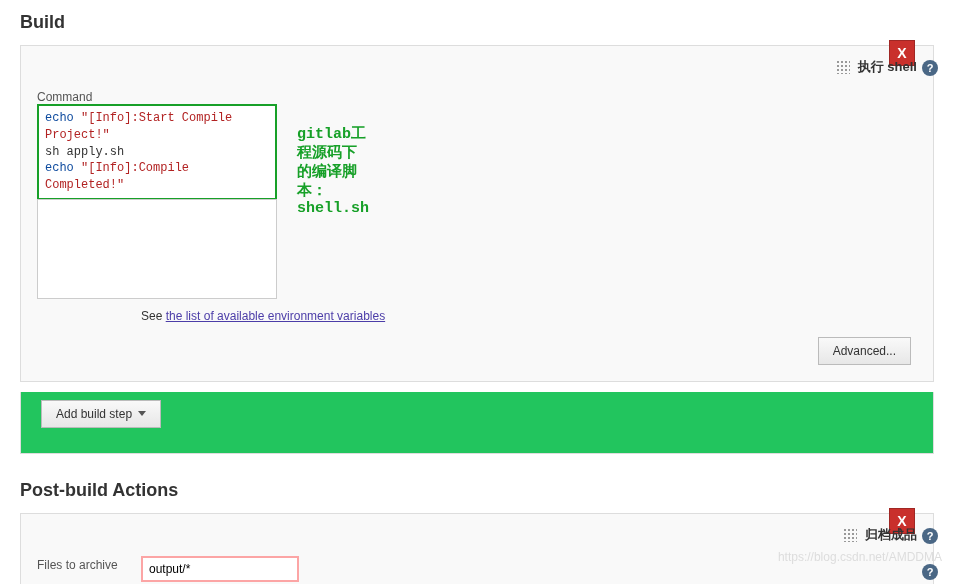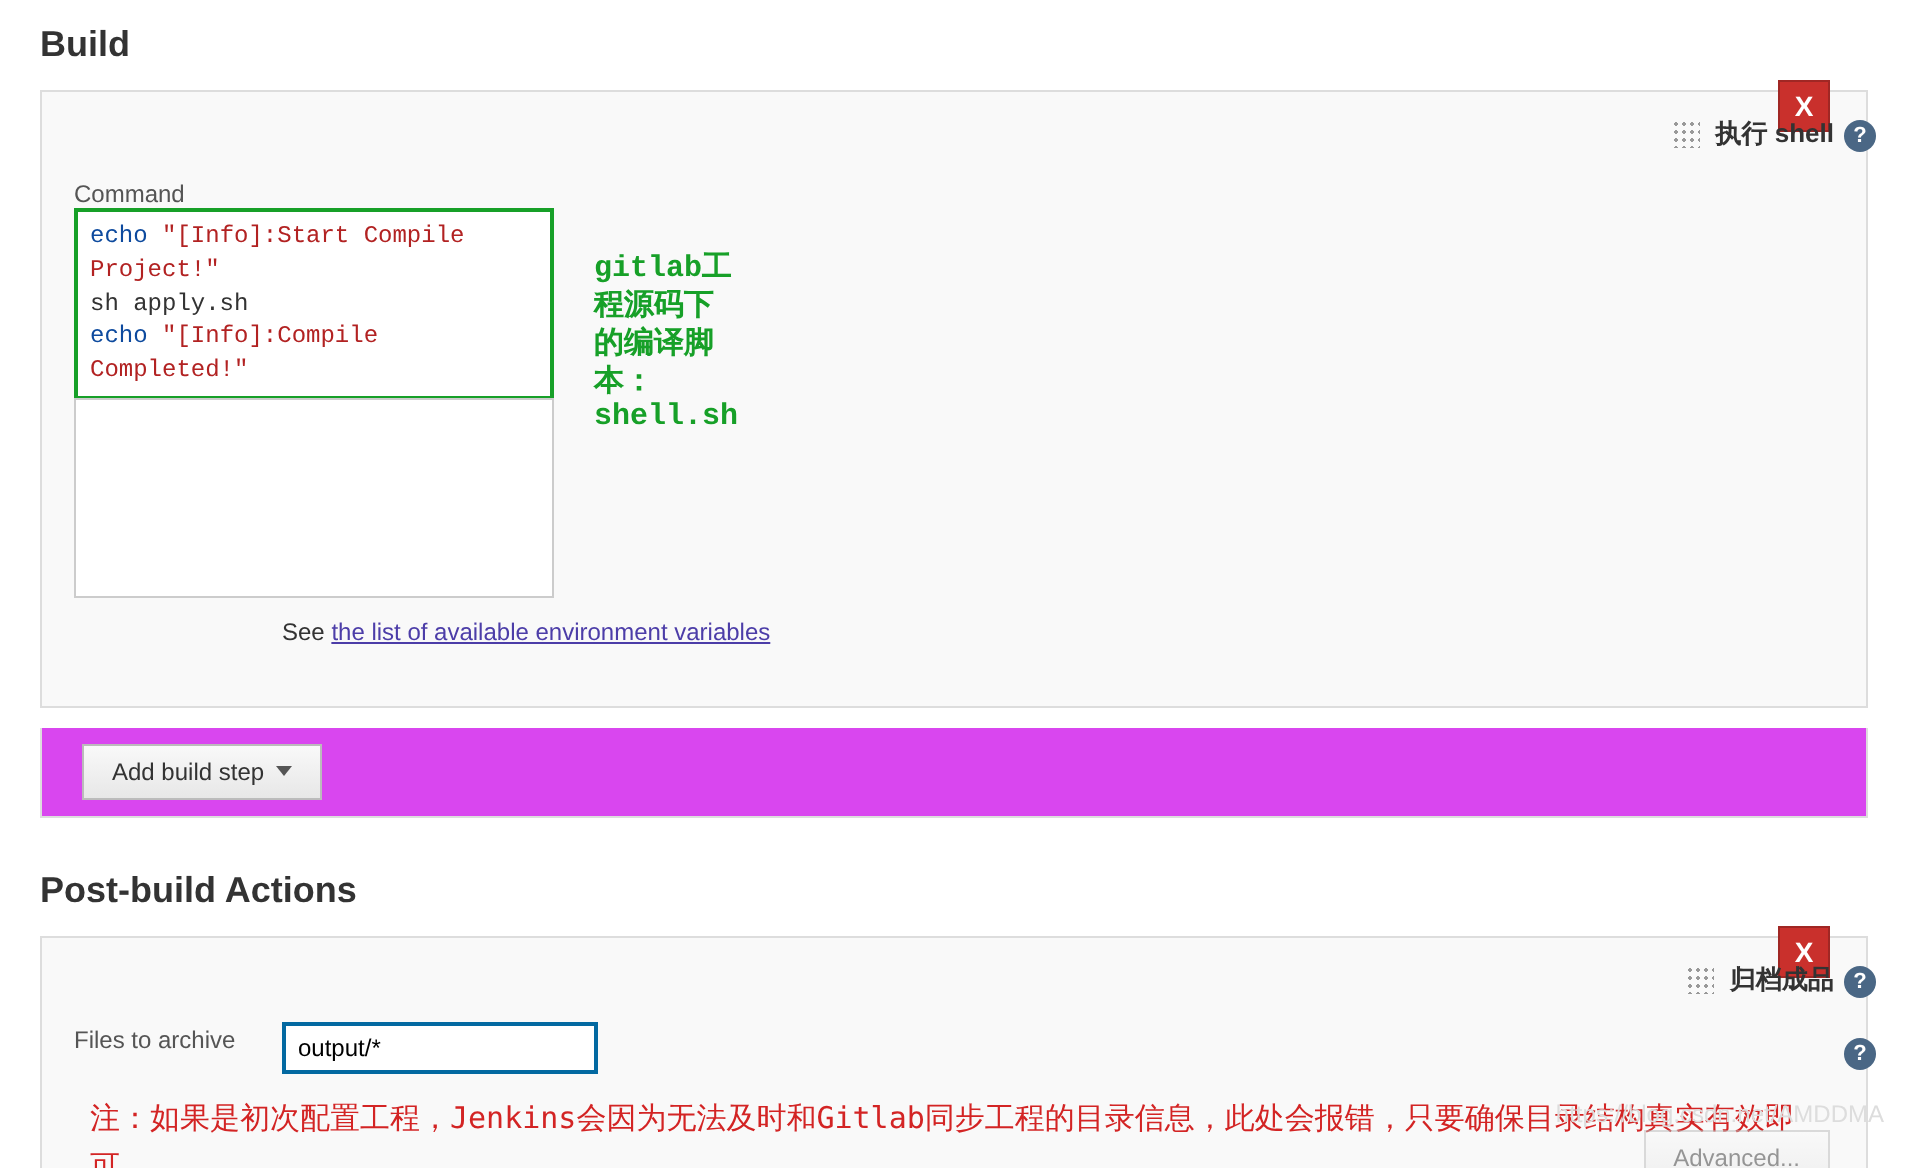--- a/index.html
+++ b/index.html
@@ -22,23 +22,23 @@
 .code-red { color: #b22222; }
 .code-line2 { color: #333; }
 .code-line3 { color: #0d4a9e; }
 .textarea-big { width: 100%; height: 100px; border: 1px solid #ccc; background: #fff; margin-top: -1px; }
 .annotation-green { color: #17a028; font-family: 'Courier New', monospace; font-size: 15px; font-weight: bold; position: absolute; left: 260px; top: 20px; }
 .see-text { color: #333; font-size: 12px; margin: 10px 0 14px 104px; }
 .see-link { color: #4c3da8; text-decoration: underline; cursor: pointer; }
 .btn { background: linear-gradient(#f9f9f9, #e7e7e7); border: 1px solid #bbb; padding: 6px 14px; font-size: 12px; color: #333; cursor: pointer; display: inline-flex; align-items: center; }
 .btn-right { float: right; margin-right: 6px; }
 .btn .caret { width: 0; height: 0; border-left: 4px solid transparent; border-right: 4px solid transparent; border-top: 5px solid #555; margin-left: 6px; }
-.dropdown-btn-row { padding: 8px 20px 8px 20px; background: #d946ef; border: 1px solid #ddd; border-top: none; margin: 0 20px 14px 20px; }
+.dropdown-btn-row { padding: 8px 20px 25px 20px; background: #22c55e; border: 1px solid #ddd; border-top: none; margin: 0 20px 14px 20px; }
 .input-text { border: 1px solid #ccc; background: #fff; padding: 4px 6px; font-size: 12px; width: 100%; height: 26px; }
-.input-highlight { border: 2px solid #0369a1; width: 158px; }
+.input-highlight { border: 2px solid #fca5a5; width: 158px; }
 .annotation-blue { color: #0d8ecf; font-size: 15px; font-weight: normal; margin-left: 12px; font-family: 'SimSun', monospace; }
 .annotation-red { color: #d32424; font-size: 15px; line-height: 1.6; margin: 10px 0 6px 8px; font-family: 'SimSun', monospace; }
 .advanced-hidden { position: absolute; right: 18px; bottom: 36px; opacity: 0.5; }
 .watermark { position: fixed; bottom: 20px; right: 12px; color: #ddd; font-size: 12px; }
 .clr { clear: both; }
 .files-row { display: flex; margin-bottom: 4px; position: relative; }
 .files-input-wrap { flex: 1; display: flex; align-items: center; position: relative; }
 .full-input { flex: 1; margin-left: -2px; }
 </style>
 </head>
@@ -66,20 +66,21 @@
         </div>
         <div class="annotation-green">gitlab工程源码下的编译脚本：shell.sh</div>
         <div class="textarea-big"></div>
       </div>
     </div>
 
     <div class="see-text">
       <span>See </span><span class="see-link">the list of available environment variables</span>
     </div>
 
+    <button class="btn btn-right">Advanced...</button>
     <div class="clr"></div>
   </div>
 </div>
 
 <div class="dropdown-btn-row">
   <button class="btn">
     <span>Add build step</span>
     <span class="caret"></span>
   </button>
 </div>

